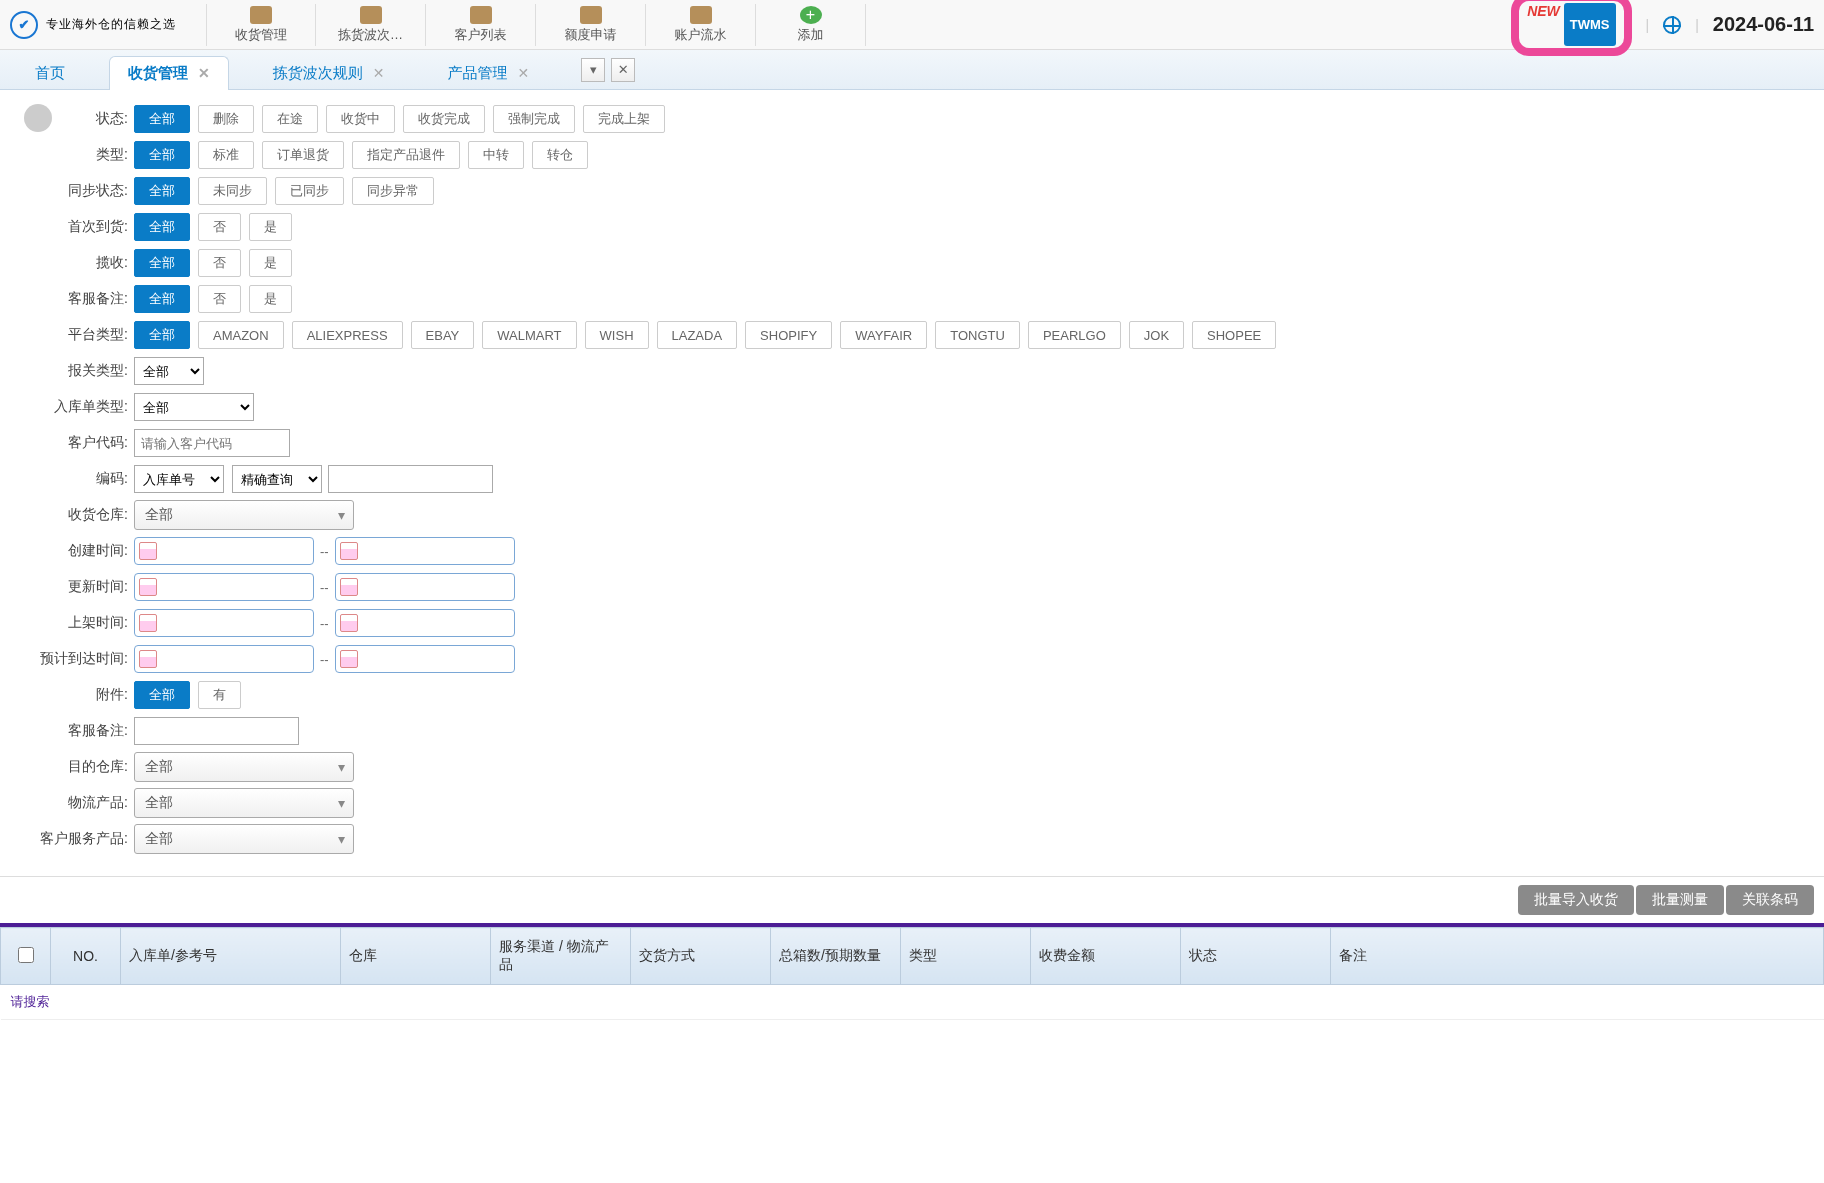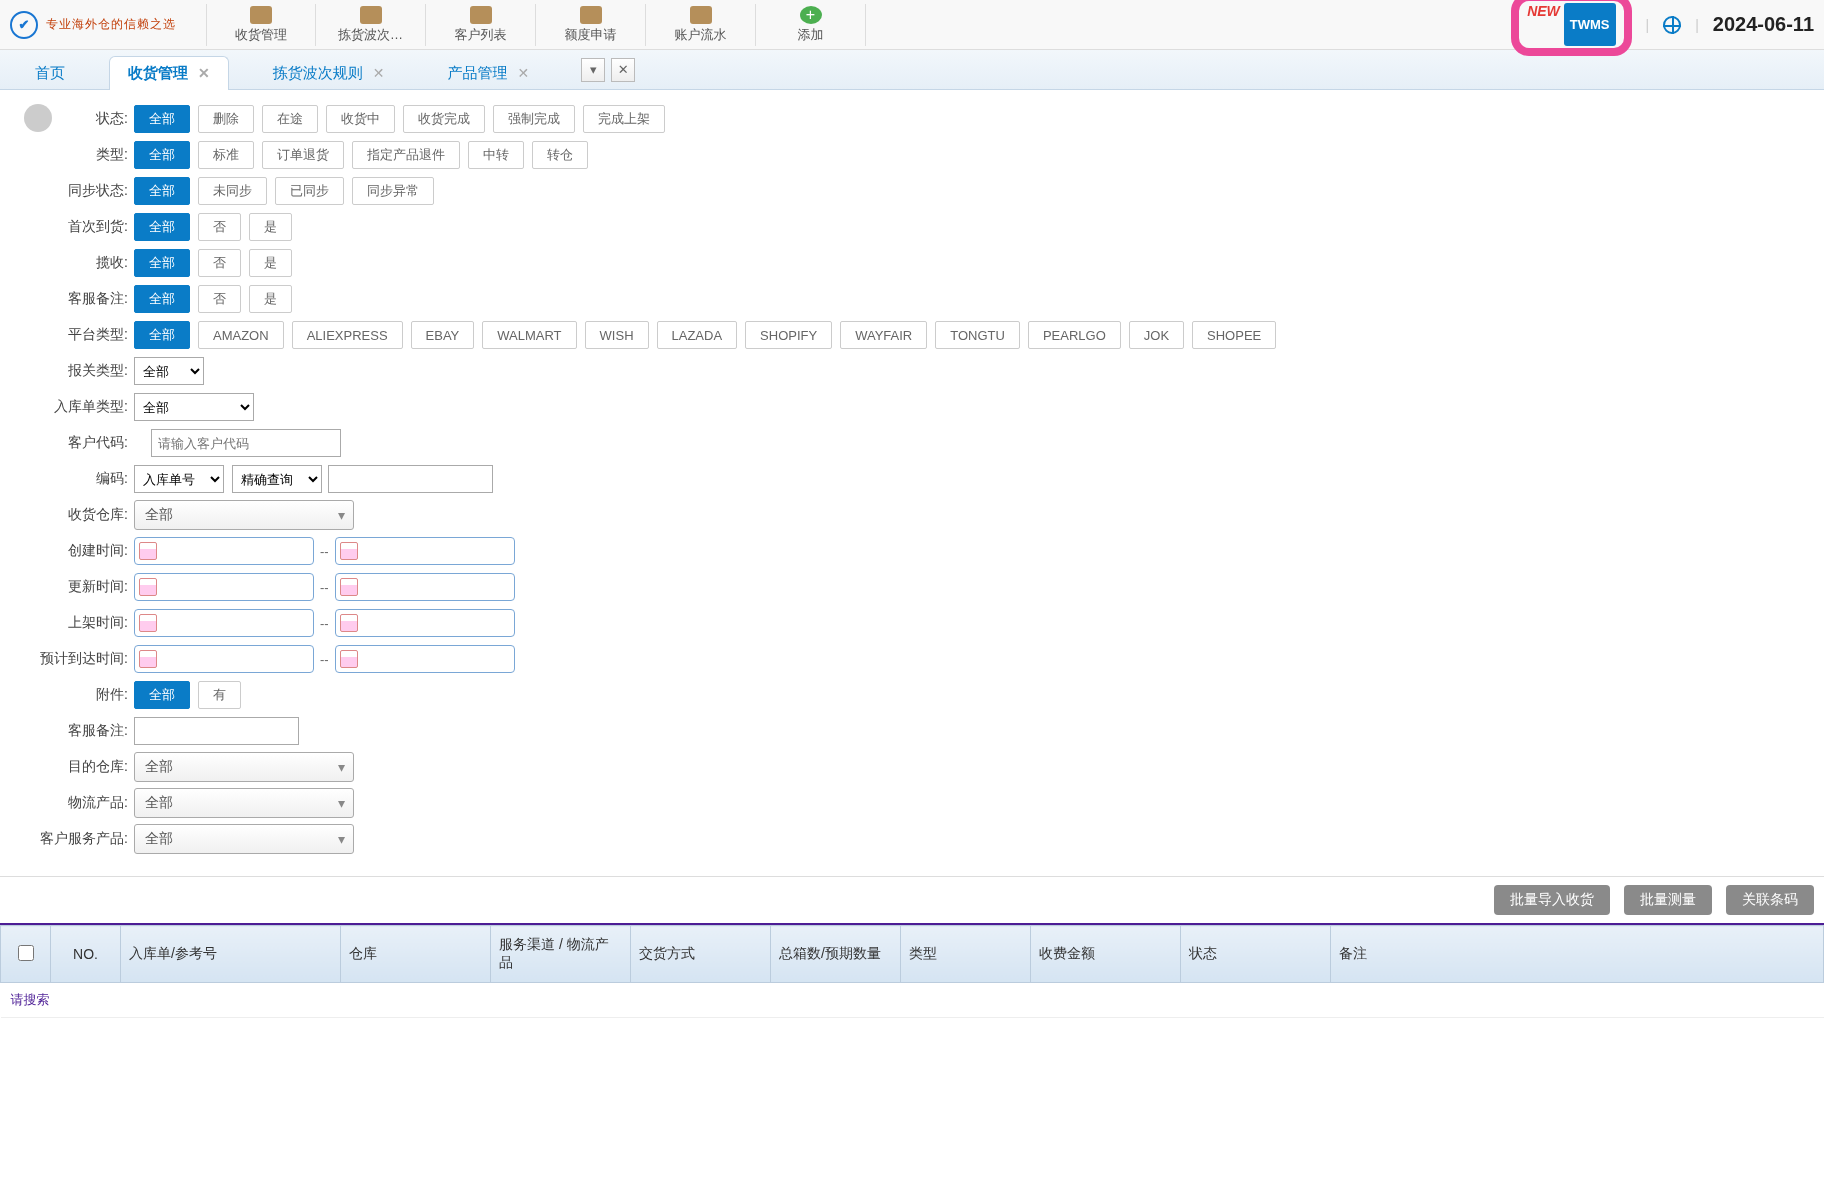--- a/index.html
+++ b/index.html
@@ -2,21 +2,21 @@
 <html><head>
 <meta charset="utf-8">
 <style>
 * { box-sizing: border-box; margin: 0; padding: 0; }
 body { font-family: "Microsoft YaHei", Arial, sans-serif; font-size: 13px; background: #fff; color: #333; }
 
 
 .topbar { display: flex; align-items: center; height: 50px; border-bottom: 1px solid #ddd; background: #f8f8f8; padding: 0 10px; }
 .logo-area { display: flex; align-items: center; margin-right: 30px; }
 .logo-circle { width: 28px; height: 28px; border: 2px solid #1976d2; border-radius: 50%; display: inline-flex; align-items: center; justify-content: center; color: #1976d2; font-weight: bold; margin-right: 8px; }
-.logo-tagline { font-size: 12px; color: #c2410c; letter-spacing: 1px; }
+.logo-tagline { font-size: 12px; color: #000000; letter-spacing: 1px; }
 .topnav-items { display: flex; flex: 1; }
 .topnav-item { display: flex; flex-direction: column; align-items: center; width: 110px; border-right: 1px solid #ddd; padding: 2px 0; cursor: pointer; }
 .topnav-item:first-child { border-left: 1px solid #ddd; }
 .topnav-icon { width: 22px; height: 18px; background: #b58f5a; border-radius: 3px; margin-bottom: 2px; }
 .topnav-icon.green { background: #4caf50; border-radius: 50%; font-size: 16px; line-height: 18px; color: #fff; text-align: center; }
 .topnav-label { font-size: 13px; color: #555; white-space: nowrap; overflow: hidden; text-overflow: ellipsis; max-width: 100px; }
 .topbar-right { display: flex; align-items: center; gap: 14px; }
 .new-badge { border: 8px solid #ec4899; border-radius: 18px; padding: 2px 8px; display: inline-flex; align-items: flex-start; gap: 4px; }
 .new-badge .n { color: #e53935; font-style: italic; font-weight: bold; font-size: 14px; }
 .new-badge .t { background: #0a7cc7; color: #fff; padding: 14px 6px; border-radius: 3px; font-weight: bold; font-size: 13px; }
@@ -45,21 +45,21 @@
 select.f-sel { height: 28px; border: 1px solid #aaa; background: #fff; font-size: 13px; padding: 2px 4px; }
 input.f-input { height: 28px; border: 1px solid #aaa; padding: 2px 6px; font-size: 13px; }
 .combo { display: inline-flex; align-items: center; height: 30px; border: 1px solid #aaa; background: linear-gradient(#fff,#f0f0f0); padding: 0 28px 0 10px; position: relative; font-size: 14px; color: #555; min-width: 160px; border-radius: 3px; }
 .combo:after { content: "▾"; position: absolute; right: 8px; color: #888; }
 .dateinput { display: inline-flex; align-items: center; width: 180px; height: 28px; border: 1px solid #7aa7d6; border-radius: 4px; background: #fff; padding-left: 4px; }
 .cal-ico { width: 18px; height: 18px; border: 1px solid #d88; background: linear-gradient(#fff 40%, #fce 40%); border-radius: 2px; }
 .dash { margin: 0 6px; color: #666; }
 .btn-primary { background: #0a7cc7; color: #fff; border: none; border-radius: 5px; padding: 8px 22px; font-size: 15px; cursor: pointer; }
 
 
-.actions-row { display: flex; justify-content: flex-end; padding: 8px 10px; gap: 14px; border-bottom: 2px solid #4c1d95; }
+.actions-row { display: flex; justify-content: flex-end; padding: 8px 10px; gap: 2px; border-bottom: 4px solid #4c1d95; }
 .btn-gray { background: #8a8a8a; color: #fff; border: none; border-radius: 4px; padding: 6px 16px; font-size: 14px; cursor: pointer; }
 
 
 .tbl { width: 100%; border-collapse: collapse; }
 .tbl thead th { background: linear-gradient(#e8f0f8,#d5e4f2); border: 1px solid #bcd; padding: 10px 8px; text-align: left; font-weight: normal; font-size: 14px; color: #333; }
 .tbl thead th.center { text-align: center; }
 .search-row td { padding: 8px 10px; color: #4c1d95; border-bottom: 1px solid #eee; }
 .chk { width: 16px; height: 16px; }
 </style>
 </head>
@@ -219,21 +219,21 @@
     <select class="f-sel" style="width:70px"><option>全部</option></select>
   </div>
 
   <div class="filter-row">
     <span class="filter-label">入库单类型:</span>
     <select class="f-sel" style="width:120px"><option>全部</option></select>
   </div>
 
   <div class="filter-row">
     <span class="filter-label">客户代码:</span>
-    <input class="f-input" style="width: 190px; margin-left: 17px;" placeholder="请输入客户代码">
+    <input class="f-input" style="width: 156px;" placeholder="请输入客户代码">
   </div>
 
   <div class="filter-row">
     <span class="filter-label">编码:</span>
     <select class="f-sel" style="width:90px"><option>入库单号</option></select>
     <select class="f-sel" style="width:90px;margin-left:8px"><option>精确查询</option></select>
     <input class="f-input" style="width: 165px; margin-left: 6px;">
   </div>
 
   <div class="filter-row">

